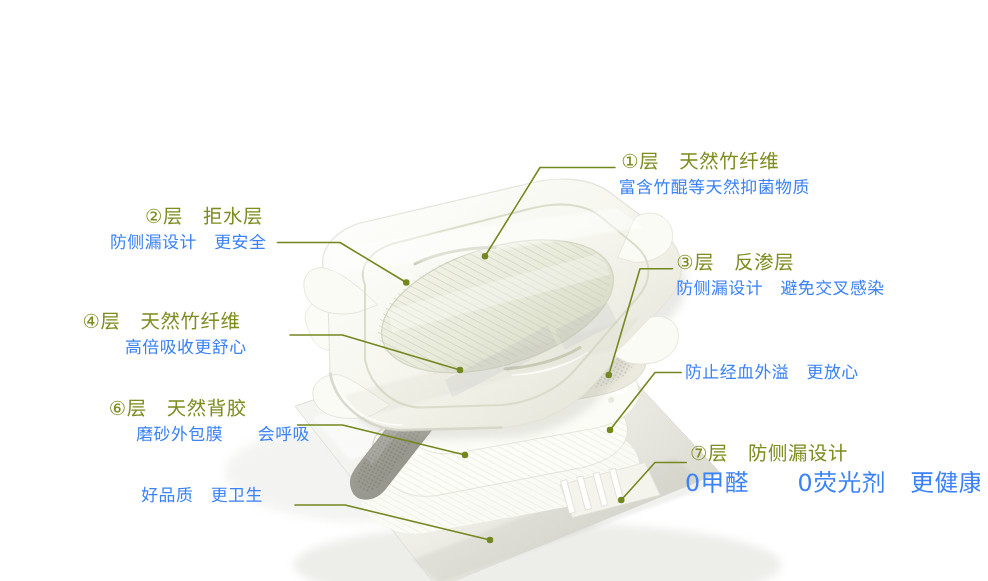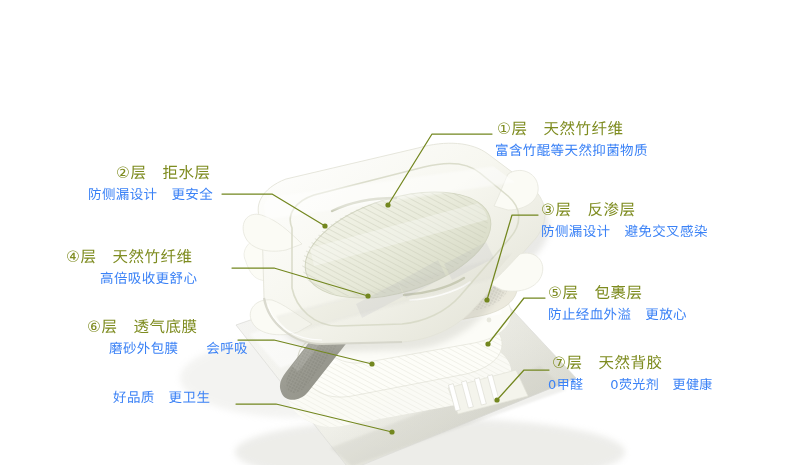--- a/index.html
+++ b/index.html
@@ -55,21 +55,21 @@
   #c1 .sub{ margin-left:-2px; }
   #c2{ left:88px;  top:118px; }
   #c2 .ttl{ margin-left:28px; }
   #c3{ left:541px; top:155px; }
   #c4{ left:66px;  top:202px; }
   #c4 .sub{ margin-left:34px;text-align:center; }
   #c5{ left:548px; top:238px; }
   #c6{ left:87px;  top:272px; }
   #c6 .sub{ margin-left:22px; }
   #c7{ left:552px; top:308px; }
-  #c7 .sub{ margin-left:-4px; font-size:13px; }
+  #c7 .sub{ margin-left:-4px; font-size:19px; }
   #c8{ left:93px;  top:337px; }
   #c8 .sub{ margin-left:20px;text-align:center; }
 </style>
 </head>
 <body>
 
 <div id="stage">
 
   <svg id="artwork" viewBox="0 0 790 465">
     <defs>
@@ -353,31 +353,30 @@
     <span class="ttl">③层　反渗层</span>
     <span class="sub">防侧漏设计　避免交叉感染</span>
   </div>
 
   <div class="callout left" id="c4">
     <span class="ttl">④层　天然竹纤维</span>
     <span class="sub">高倍吸收更舒心</span>
   </div>
 
   <div class="callout right" id="c5">
-    <span class="ttl">⑤层　包裹层</span>
     <span class="sub">防止经血外溢　更放心</span>
   </div>
 
   <div class="callout left" id="c6">
-    <span class="ttl">⑥层　透气底膜</span>
+    <span class="ttl">⑥层　天然背胶</span>
     <span class="sub">磨砂外包膜　　会呼吸</span>
   </div>
 
   <div class="callout right" id="c7">
-    <span class="ttl">⑦层　天然背胶</span>
+    <span class="ttl">⑦层　防侧漏设计</span>
     <span class="sub">0甲醛　　0荧光剂　更健康</span>
   </div>
 
   <div class="callout left" id="c8">
     <span class="sub">好品质　更卫生</span>
   </div>
 
 </div>
 
 </body></html>

